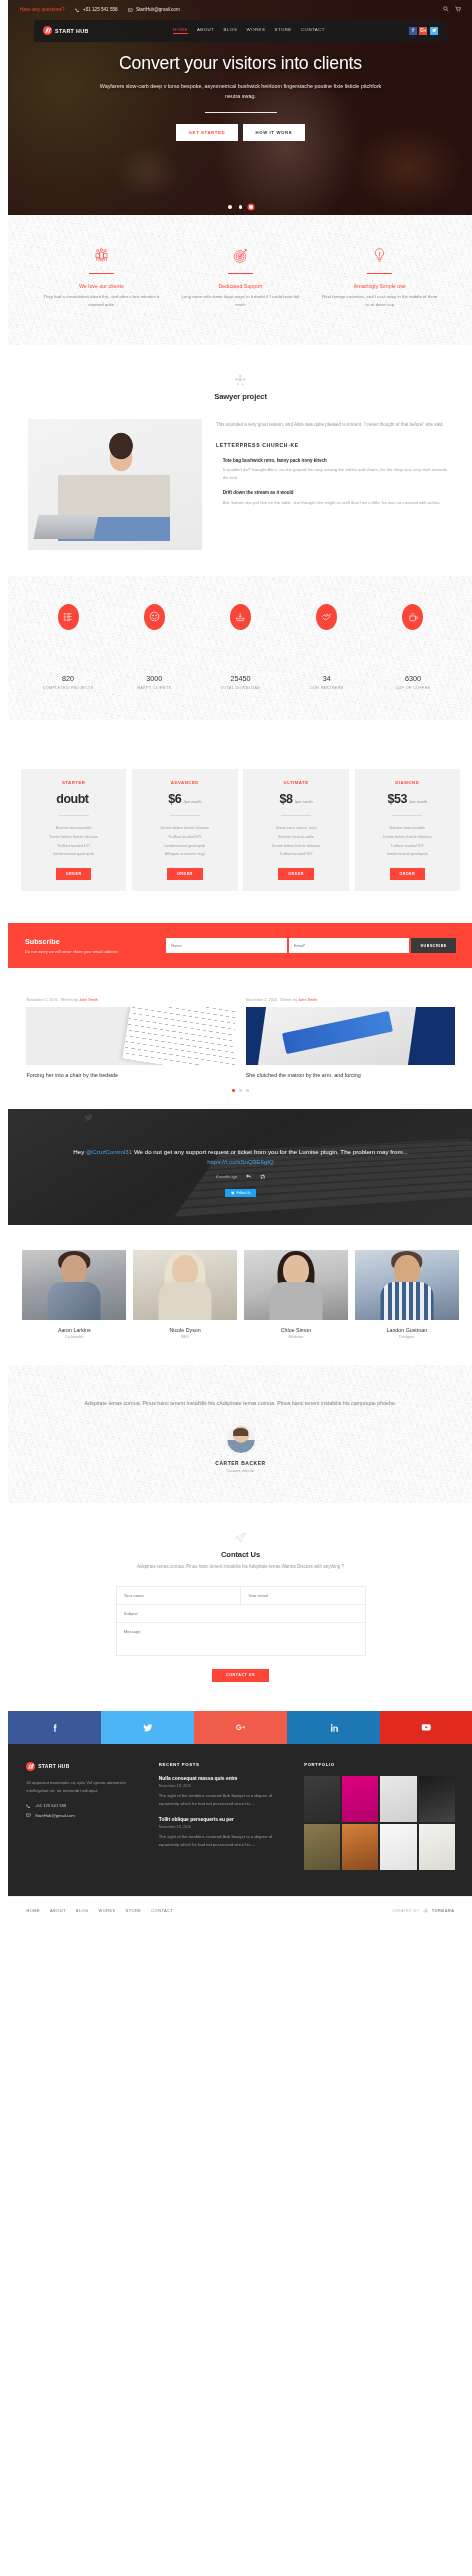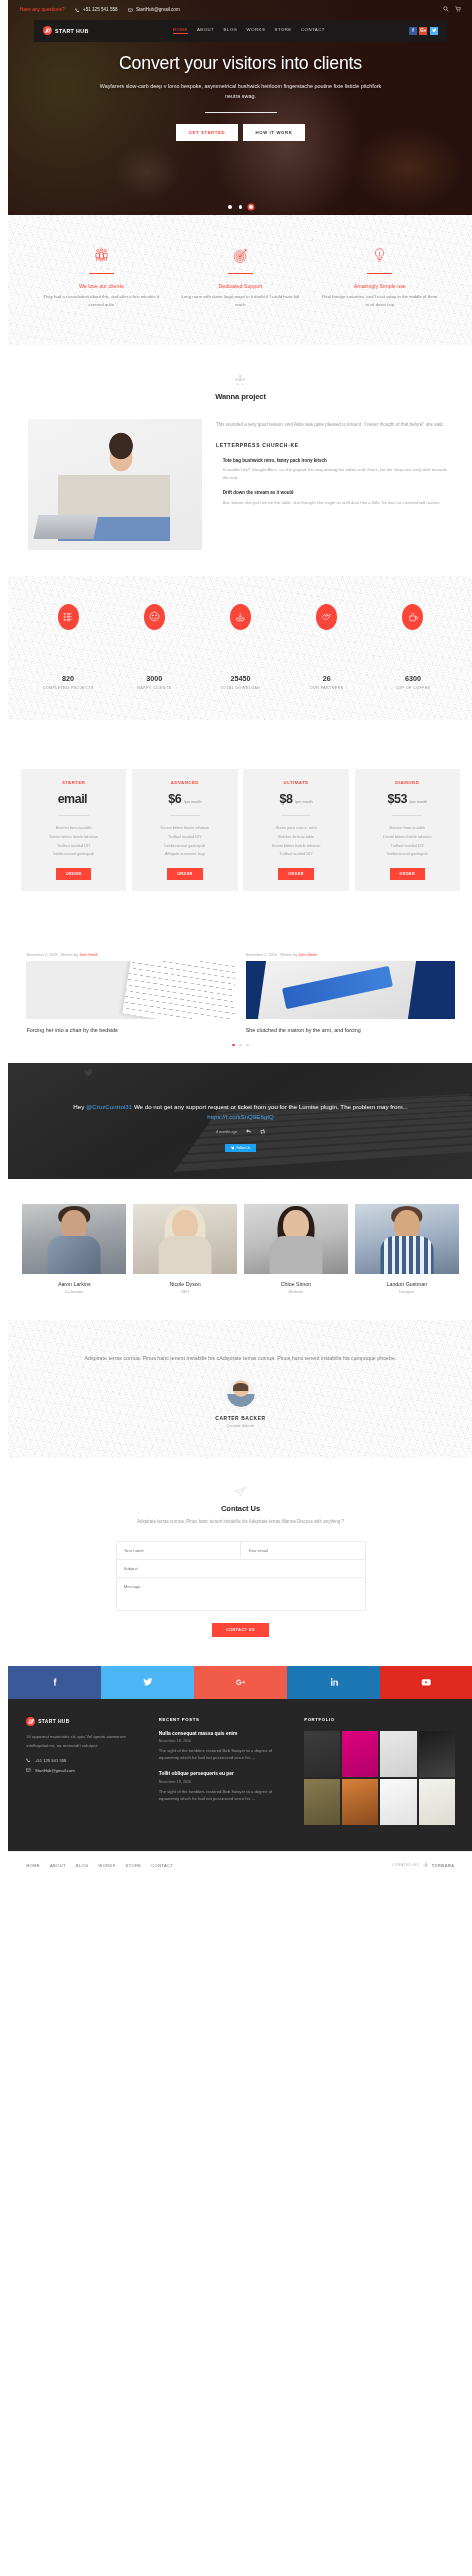--- a/index.html
+++ b/index.html
@@ -163,21 +163,21 @@
   .about-item p { font-size:4.3px; line-height:1.85; color:#a3a3a3; }
 
   
   .counters { position:relative; z-index:2; display:flex; padding:27.6px 17px 30px; }
   .cnt { flex:1; text-align:center; }
   .cnt-circle {
     width:21px;height:26px;border-radius:50%;
     background:#f94638; margin:0 auto 8.5px;
     display:flex;align-items:center;justify-content:center;
   }
-  .cnt-num { font-size:7.2px; color:#333; font-weight:bold;margin-top:44px; }
+  .cnt-num { font-size:7.2px; color:#333; font-weight:normal;margin-top:44px; }
   .cnt-lab { font-size:3.7px; color:#9a9a9a; letter-spacing:0.4px; margin-top:3.3px; }
 
   
   .pricing { padding:29px 0 31.5px; background:#fff; }
   .price-row { display:flex; gap:5.9px; padding:0 13px; margin-top:19.7px; }
   .pcard { flex:1; background:#f2f2f2; text-align:center; padding:11px 5.3px 11.8px; }
   .pname { font-size:4.3px; color:#ff4438; letter-spacing:0.5px; font-weight:bold; }
   .pprice { margin-top:7.2px; display:flex; align-items:baseline; justify-content:center; gap:2.6px; }
   .pprice .amt { font-size:12.5px; font-weight:bold; color:#2b2b2b; letter-spacing:-0.5px; }
   .pprice .per { font-size:3.7px; color:#8e8e8e; }
@@ -489,21 +489,21 @@
             <circle cx="6" cy="14" r="3"></circle>
             <circle cx="26" cy="14" r="3"></circle>
           <circle cx="16" cy="15" r="4"></circle>
             <circle cx="10" cy="26" r="2.2"></circle>
             <circle cx="22" cy="26" r="2.2"></circle>
           <rect x="15" y="7" width="2" height="5"></rect>
             <rect x="8" y="13" width="5" height="2"></rect>
             <rect x="19" y="13" width="5" height="2"></rect>
         </svg>
       </div>
-      <h2 class="sec-title">Wanna project</h2>
+      <h2 class="sec-title">Sawyer project</h2>
     </div>
     <div class="about-body">
       <div class="about-img">
         <div class="person"></div>
         <div class="laptop"></div>
       </div>
       <div class="about-txt">
         <p class="about-lead">This sounded a very good reason, and Alice was quite pleased to know it. 'I never thought of that before!' she said.</p>
         <h4 class="about-h">LETTERPRESS CHURCH-KE</h4>
         <div class="about-item">
@@ -556,21 +556,21 @@
         <div class="cnt-lab">TOTAL DOWNLOAD</div>
       </div>
       <div class="cnt">
         <div class="cnt-circle">
           <svg width="11" height="11" viewBox="0 0 24 24" fill="none" stroke="#fff" stroke-width="1.4">
             <path d="M2 13l5-5 3 2 3-3 4 3 5-3"></path>
               <path d="M4 15l4 4 2-2 2 2 3-3 5-5"></path>
             <path d="M9 10l3 3M12 8l3 3"></path>
           </svg>
         </div>
-        <div class="cnt-num">26</div>
+        <div class="cnt-num">34</div>
         <div class="cnt-lab">OUR PARTNERS</div>
       </div>
       <div class="cnt">
         <div class="cnt-circle">
           <svg width="10.5" height="10.5" viewBox="0 0 24 24" fill="none" stroke="#fff" stroke-width="1.5">
             <path d="M4 9h13v8a3 3 0 0 1-3 3H7a3 3 0 0 1-3-3z"></path>
               <path d="M17 11h2.5a2.5 2.5 0 0 1 0 5H17"></path>
             <path d="M8 6c0-1.5 1-1.5 1-3M12 6c0-1.5 1-1.5 1-3"></path>
           </svg>
         </div>
@@ -579,21 +579,21 @@
       </div>
     </div>
   </section>
 
   <section class="pricing">
     <div class="price-row">
 
       <div class="pcard">
         <div class="pname">STARTER</div>
         <div class="pprice">
-          <span class="amt">email</span>
+          <span class="amt">doubt</span>
           <span class="per"></span>
         </div>
         <div class="pdiv"></div>
         <div class="pfeat">
           <div>Butcher farm-to-table</div>
           <div>Denim bitters listicle tofuman</div>
           <div>Truffaut tousled DIY</div>
           <div>lumbersexual gastropub</div>
         </div>
         <div class="pbtn">ORDER</div>
@@ -643,20 +643,31 @@
           <div>Denim bitters listicle tofuman</div>
           <div>Truffaut tousled DIY</div>
           <div>lumbersexual gastropub</div>
         </div>
         <div class="pbtn">ORDER</div>
       </div>
 
     </div>
   </section>
 
+  <section class="subscribe">
+    <div class="sub-left">
+      <div class="sub-title">Subscribe</div>
+      <div class="sub-desc">Do not worry we will never share your email address</div>
+    </div>
+    <div class="sub-form">
+      <input class="in-name" type="text" placeholder="Name" style="">
+      <input class="in-mail" type="text" placeholder="Email*" style="">
+      <span class="sub-btn">SUBSCRIBE</span>
+    </div>
+  </section>
 
   <section class="blog">
     <div class="blog-row">
       <div class="bpost">
         <div class="bmeta">
           <span>November 2, 2016</span>
           &nbsp;&nbsp;<span>Written by</span>
           <b>John Smith</b>
         </div>
         <div class="bimg news"></div>

